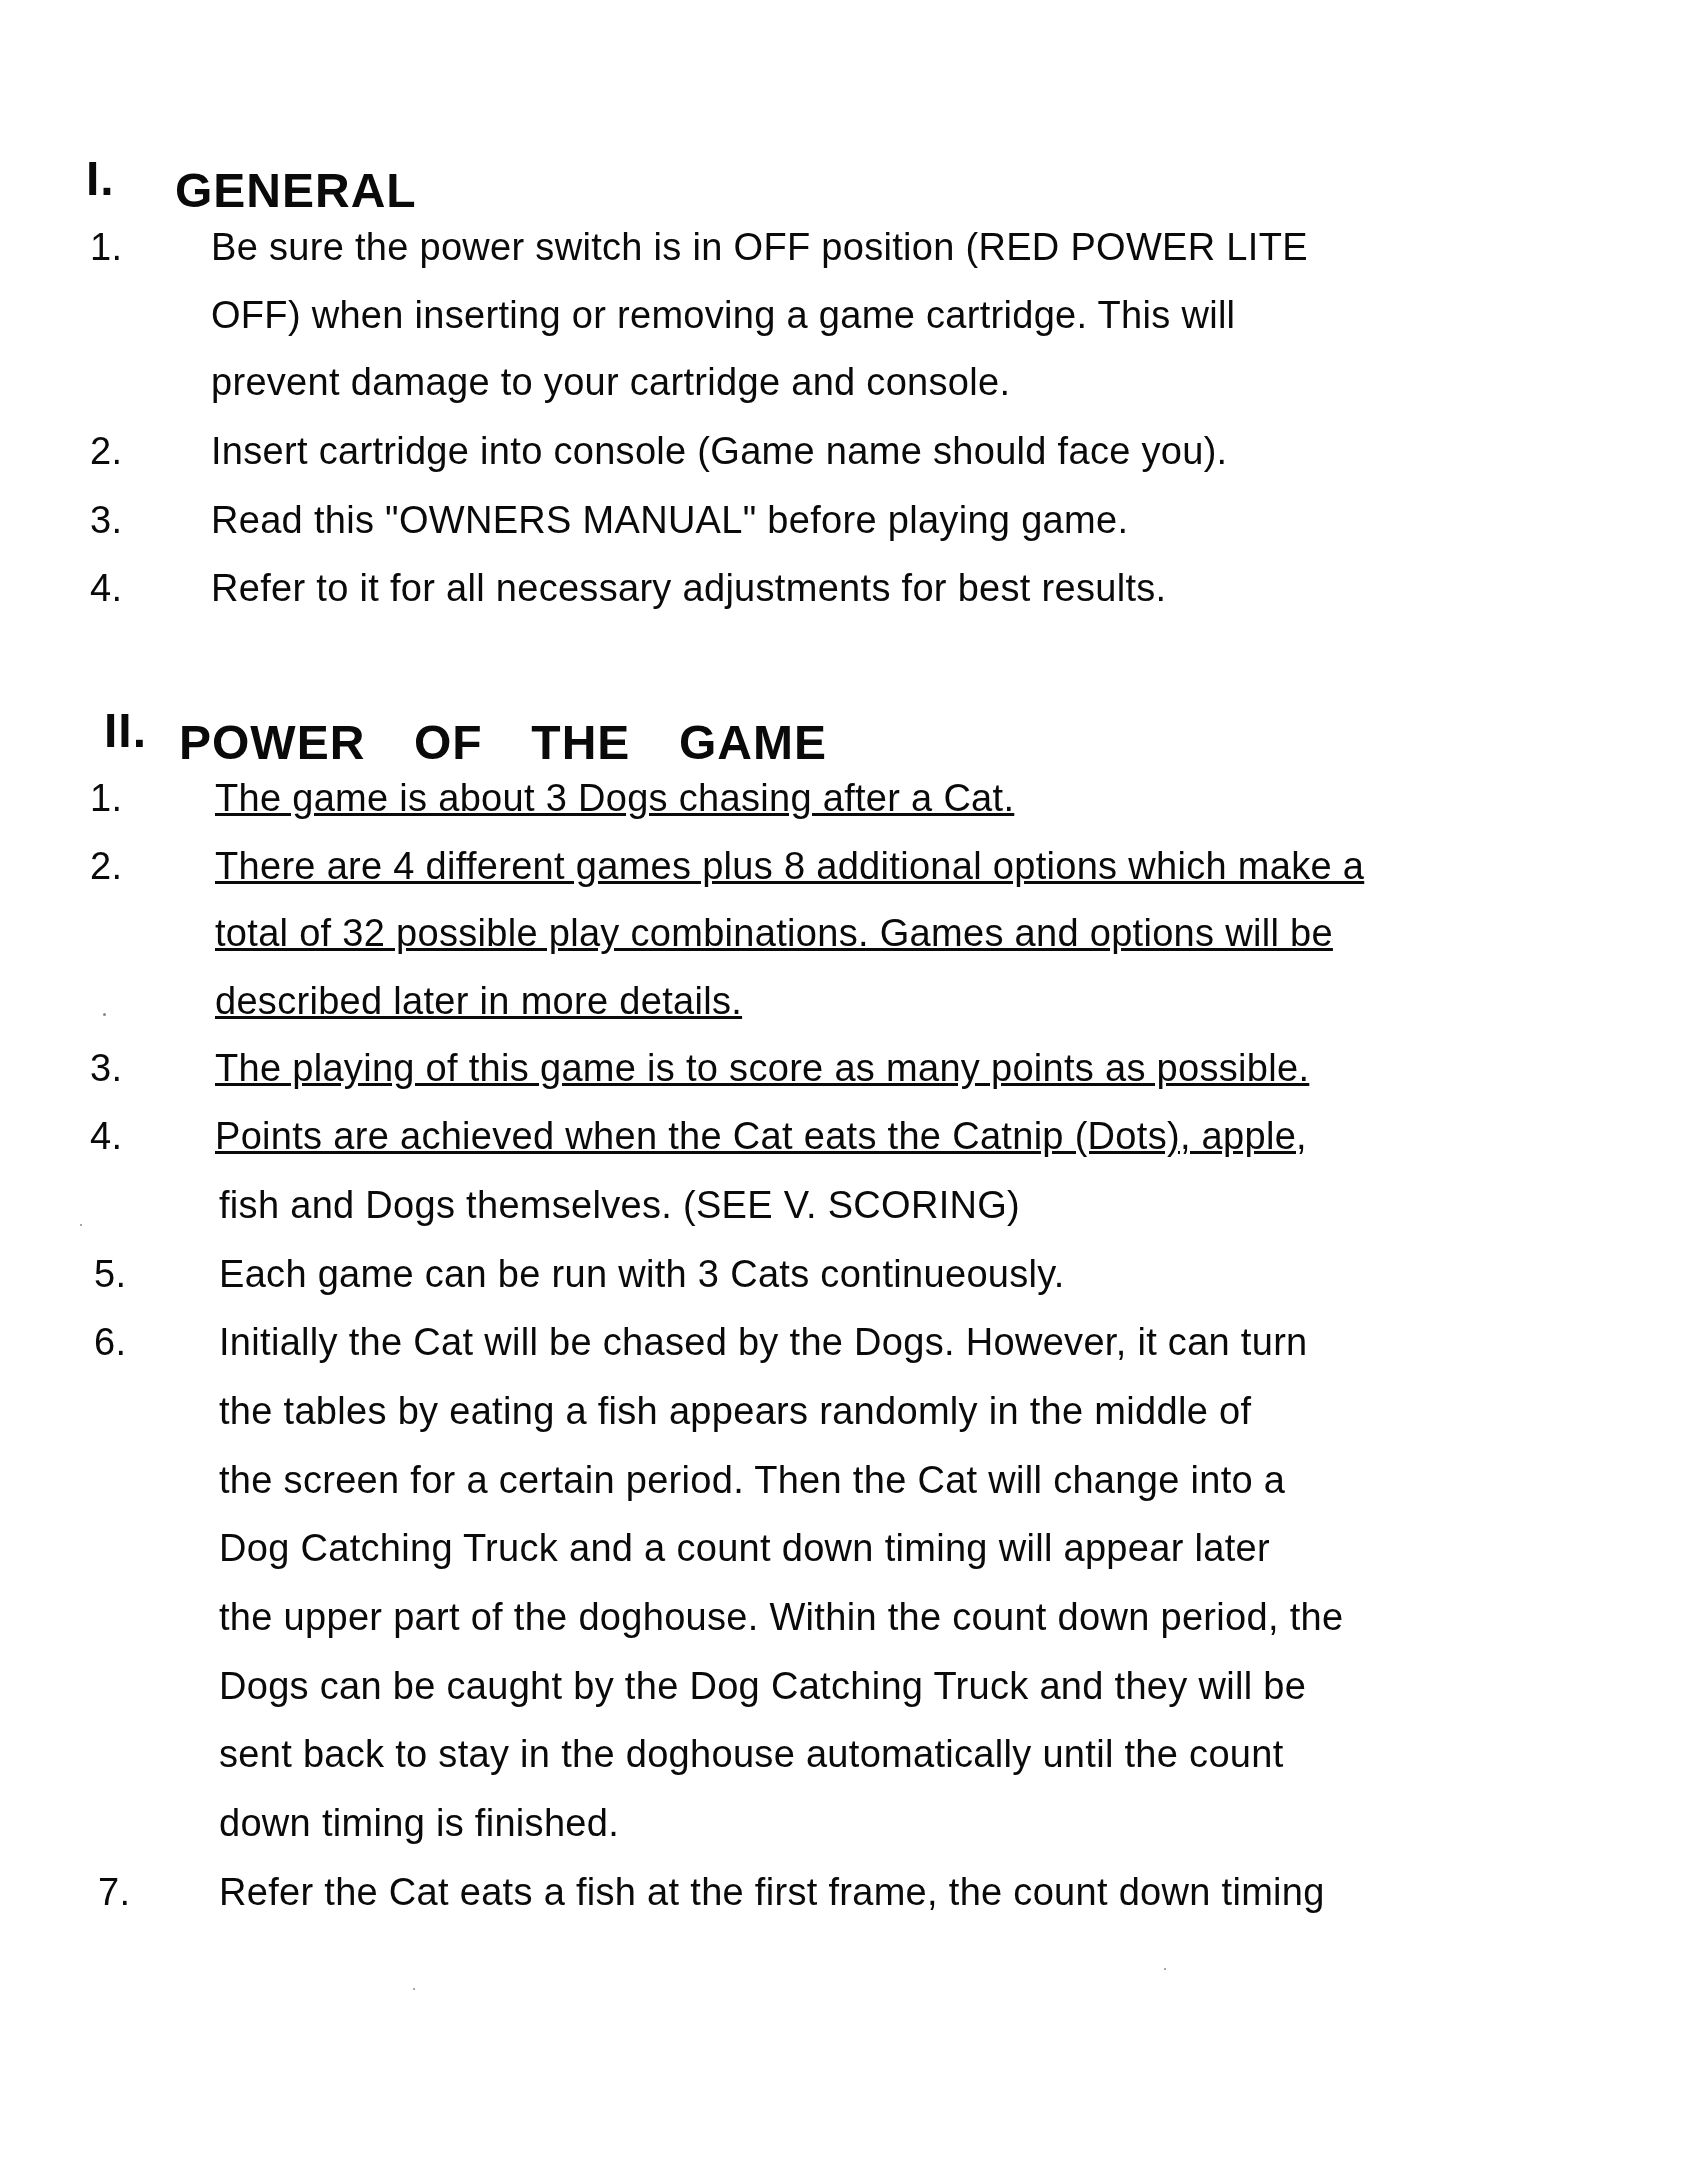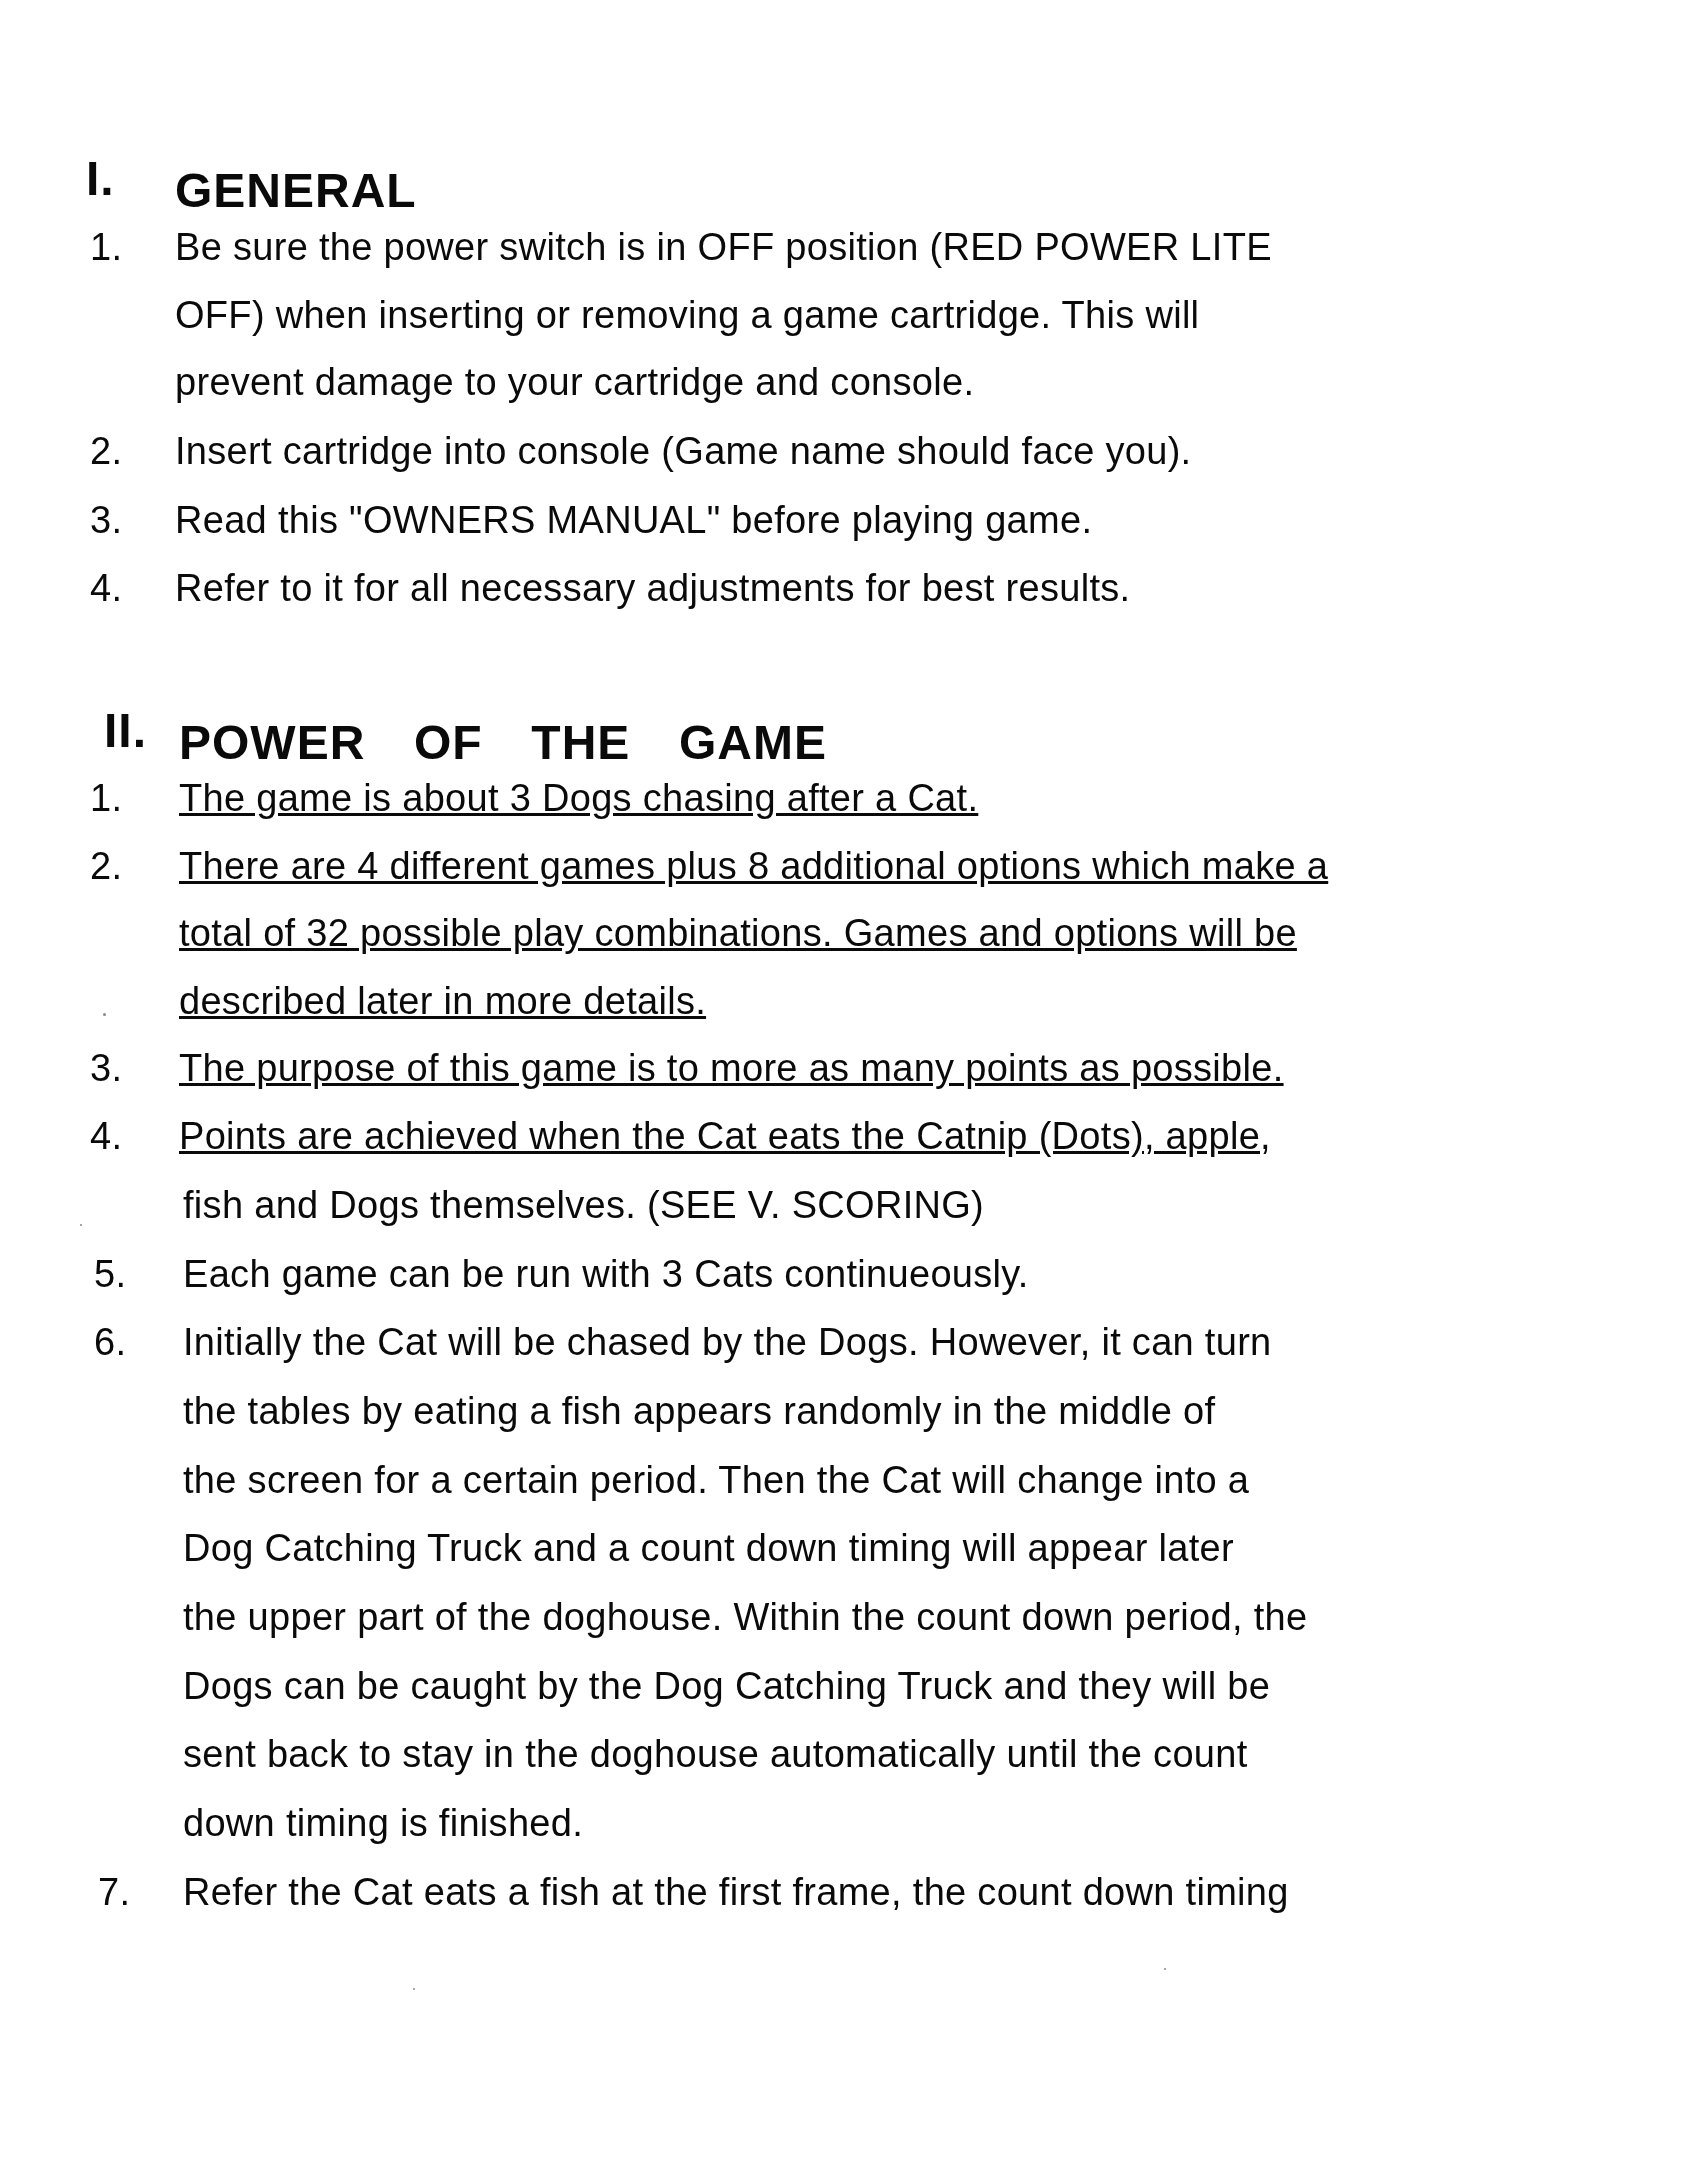--- a/index.html
+++ b/index.html
@@ -3,21 +3,21 @@
 <meta charset="utf-8">
 <style>
   html, body { margin:0; padding:0; background:#ffffff; }
   body { width:1682px; height:2183px; position:relative; overflow:hidden; color:#0a0a0a; font-family:"Liberation Sans", "DejaVu Sans", sans-serif; }
   .page { position:absolute; left:0; top:0; width:1682px; height:2183px; background:#fff; }
   .heading { position:absolute; left:0; height:60px; font-size:48px; font-weight:bold; line-height:60px; letter-spacing:1px; white-space:nowrap; }
   .heading .num { position:absolute; left:86px; }
   .heading .title { position:absolute; left:175px; word-spacing:10px;margin-top:12px; }
   .line { position:absolute; left:0; height:52px; font-size:38px; line-height:52px; white-space:nowrap; letter-spacing:0.3px; transform-origin:left center; }
   .line .num { position:absolute; left:90px; }
-  .line .txt { position:absolute; }
+  .line .txt { position:absolute;margin-left:36px; }
   .s1 .txt { left:175px; }
   .s2 .txt { left:179px;text-decoration:underline; }
   .s2b .txt { left:183px; }
   .s2b .num { left:94px; }
   .speck { position:absolute; width:3px; height:3px; background:#888; border-radius:50%; }
 </style>
 </head>
 <body>
 
 <div class="page">
@@ -64,21 +64,21 @@
     <span class="txt">There are 4 different games plus 8 additional options which make a</span>
   </div>
   <div class="line s2" style="top:907px;">
     <span class="txt">total of 32 possible play combinations. Games and options will be</span>
   </div>
   <div class="line s2" style="top:975px;">
     <span class="txt">described later in more details.</span>
   </div>
   <div class="line s2" style="top:1042px;">
     <span class="num">3.</span>
-    <span class="txt">The purpose of this game is to more as many points as possible.</span>
+    <span class="txt">The playing of this game is to score as many points as possible.</span>
   </div>
   <div class="line s2" style="top:1110px;">
     <span class="num">4.</span>
     <span class="txt">Points are achieved when the Cat eats the Catnip (Dots), apple,</span>
   </div>
   <div class="line s2b" style="top:1179px;">
     <span class="txt">fish and Dogs themselves. (SEE V. SCORING)</span>
   </div>
   <div class="line s2b" style="top:1248px;">
     <span class="num">5.</span>

